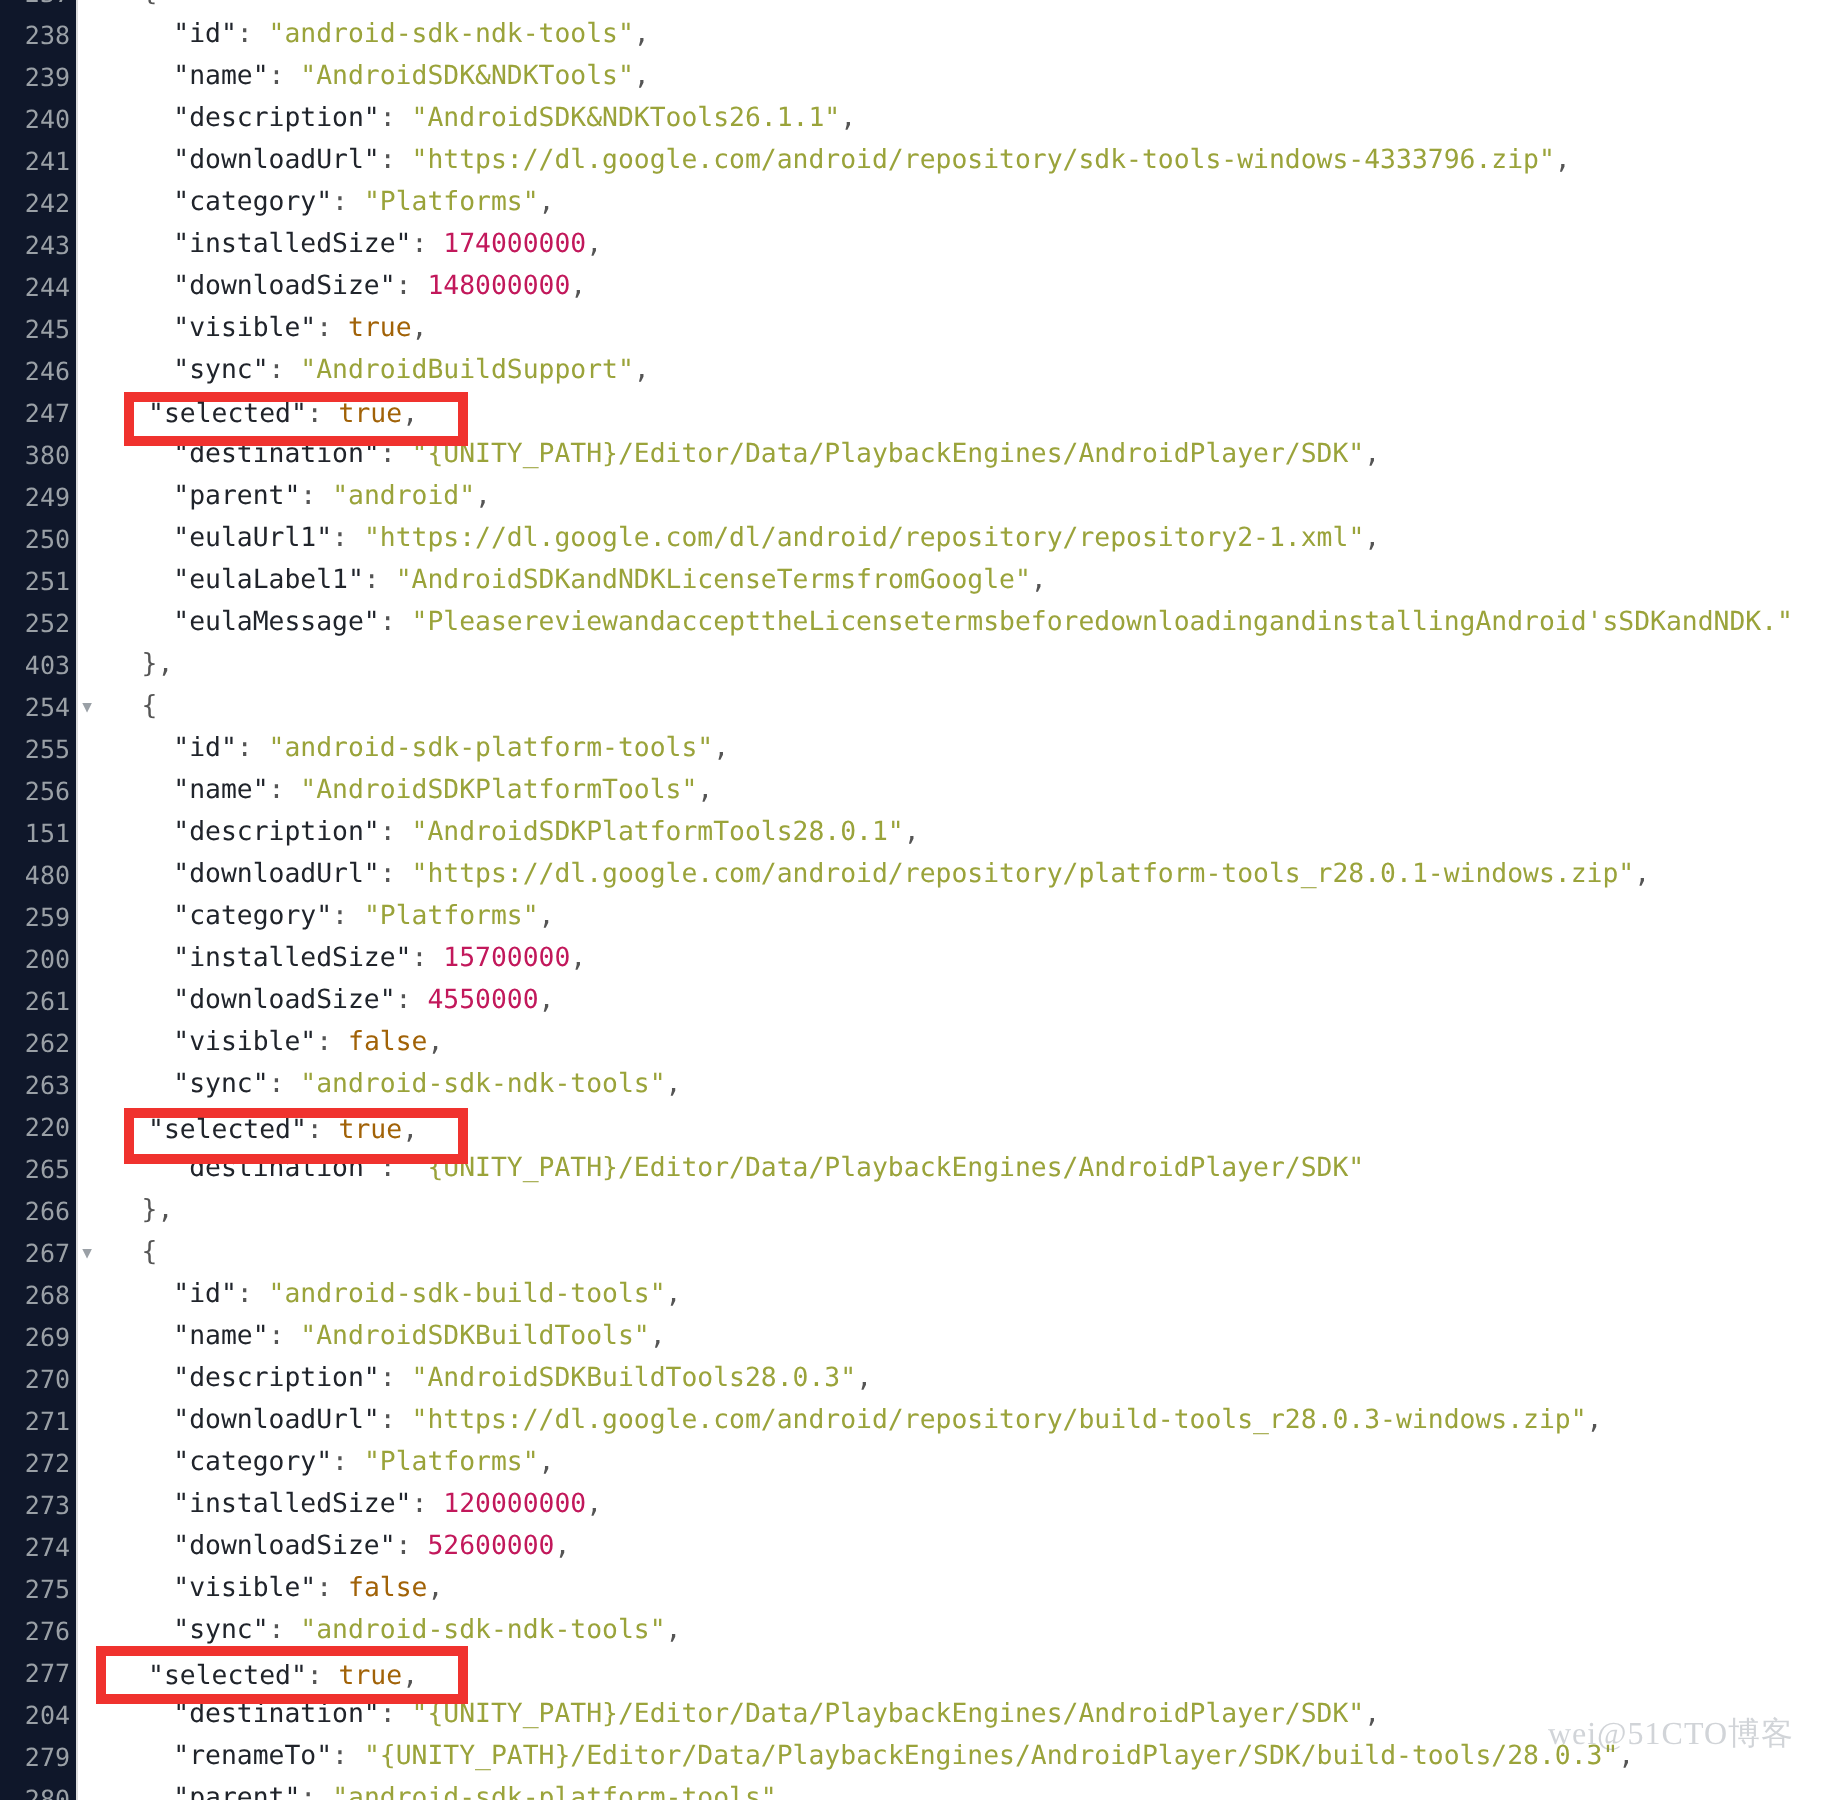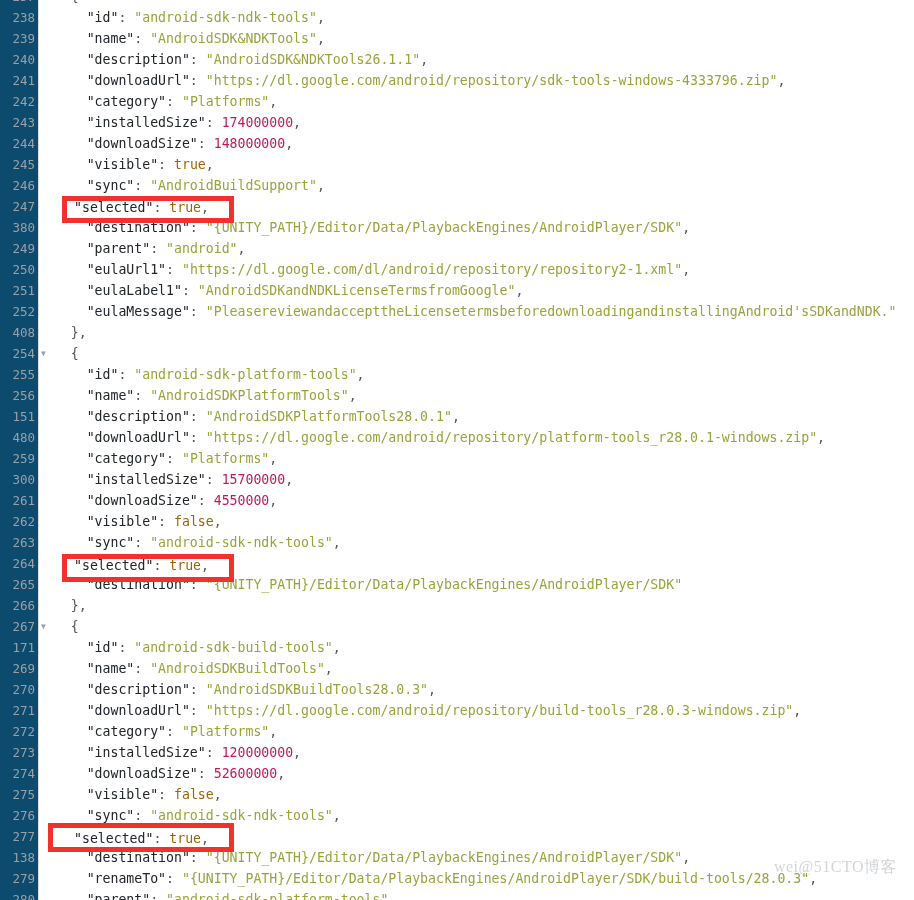--- a/index.html
+++ b/index.html
@@ -12,21 +12,21 @@
   #editor {
     position: relative;
     width: 914px; height: 900px;
     overflow: hidden;
     background: #ffffff;
   }
   
   #gutter {
     position: absolute; left: 0; top: 0;
     width: 39px; height: 900px;
-    background: #0c4a6e;
+    background: #0f172a;
     border-right: 1px solid #dddddd;
     z-index: 2;
   }
   #gutter-inner { position: absolute; left: 0; top: -14px; width: 39px; }
   .ln {
     height: 21px; line-height: 21px;
     text-align: right;
     padding-right: 4px;
     font-size: 12.5px;
     color: #9aa0a6;
@@ -102,46 +102,46 @@
         <div class="ln">243</div>
         <div class="ln">244</div>
         <div class="ln">245</div>
         <div class="ln">246</div>
         <div class="ln">247</div>
         <div class="ln">380</div>
         <div class="ln">249</div>
         <div class="ln">250</div>
         <div class="ln">251</div>
         <div class="ln">252</div>
-        <div class="ln">408</div>
+        <div class="ln">403</div>
         <div class="ln">254<span class="fold">▼</span></div>
         <div class="ln">255</div>
         <div class="ln">256</div>
         <div class="ln">151</div>
         <div class="ln">480</div>
         <div class="ln">259</div>
-        <div class="ln">300</div>
+        <div class="ln">200</div>
         <div class="ln">261</div>
         <div class="ln">262</div>
         <div class="ln">263</div>
-        <div class="ln">264</div>
+        <div class="ln">220</div>
         <div class="ln">265</div>
         <div class="ln">266</div>
         <div class="ln">267<span class="fold">▼</span></div>
-        <div class="ln">171</div>
+        <div class="ln">268</div>
         <div class="ln">269</div>
         <div class="ln">270</div>
         <div class="ln">271</div>
         <div class="ln">272</div>
         <div class="ln">273</div>
         <div class="ln">274</div>
         <div class="ln">275</div>
         <div class="ln">276</div>
         <div class="ln">277</div>
-        <div class="ln">138</div>
+        <div class="ln">204</div>
         <div class="ln">279</div>
         <div class="ln">280</div>
       </div>
   </div>
 
   <div id="code">
       <div class="line"><span class="p">&nbsp;&nbsp;&nbsp;&nbsp;</span><span class="p">{</span></div>
       <div class="line"><span class="p">&nbsp;&nbsp;&nbsp;&nbsp;&nbsp;&nbsp;</span><span class="k">"id"</span><span class="p">: </span><span class="s">"android-sdk-ndk-tools"</span><span class="p">,</span></div>
       <div class="line"><span class="p">&nbsp;&nbsp;&nbsp;&nbsp;&nbsp;&nbsp;</span><span class="k">"name"</span><span class="p">: </span><span class="s">"AndroidSDK&amp;NDKTools"</span><span class="p">,</span></div>
       <div class="line"><span class="p">&nbsp;&nbsp;&nbsp;&nbsp;&nbsp;&nbsp;</span><span class="k">"description"</span><span class="p">: </span><span class="s">"AndroidSDK&amp;NDKTools26.1.1"</span><span class="p">,</span></div>

